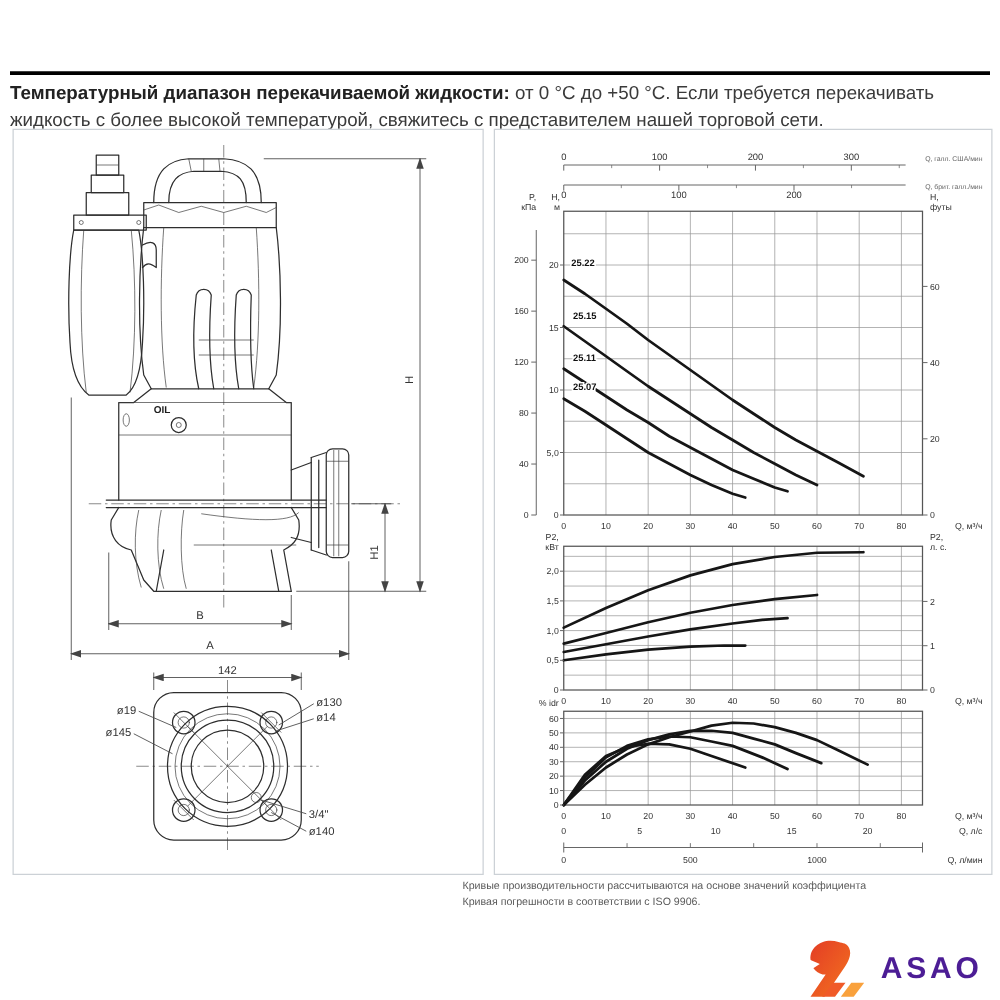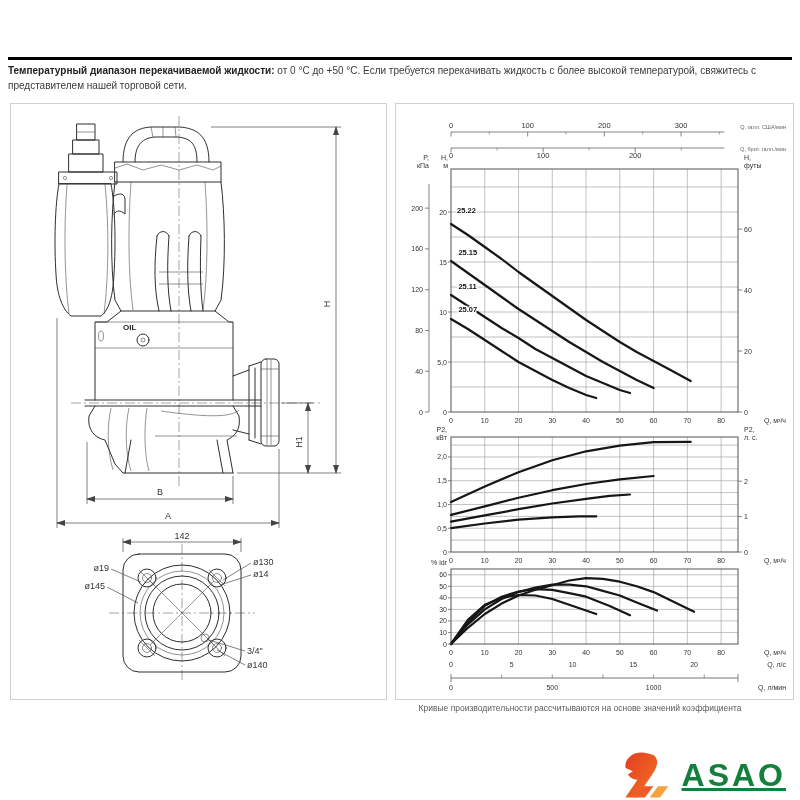--- a/index.html
+++ b/index.html
@@ -1,33 +1,33 @@
 <!DOCTYPE html>
 <html><head>
 <meta charset="utf-8">
 <style>
   html,body{margin:0;padding:0;background:#ffffff;}
   body{width:800px;height:800px;position:relative;font-family:"Liberation Sans",sans-serif;color:#333;overflow:hidden;}
   .rule{position:absolute;left:8px;right:8px;top:57px;height:3px;background:#000;}
-  .intro{position:absolute;left:8px;top:64px;width:786px;font-size:10px;line-height:1.45;color:#3a3a3a;}
+  .intro{position:absolute;left:8px;top:64px;width:786px;font-size:15px;line-height:1.45;color:#3a3a3a;}
   .intro b{color:#222;}
   .panel{position:absolute;background:#fff;border:1px solid #ccd1d6;}
   #left-panel{left:10px;top:103px;width:375px;height:595px;text-decoration:underline;}
   #right-panel{left:395px;top:103px;width:397px;height:595px;}
   svg{display:block;}
   svg text{font-family:"Liberation Sans",sans-serif;}
   .ln{fill:none;stroke:#2e2e2e;stroke-width:1;stroke-linejoin:round;stroke-linecap:round;}
   .tn{fill:none;stroke:#3a3a3a;stroke-width:0.55;}
   .dim{stroke:#4a4a4a;stroke-width:0.7;fill:none;}
   .cdash{stroke:#555;stroke-width:0.55;stroke-dasharray:10 3 2 3;fill:none;}
   .dt{font-size:9px;fill:#333;}
   .oil{font-size:8px;font-weight:bold;fill:#1d1d1d;}
-  .footnote{position:absolute;right:10px;top:702px;width:420px;text-align:center;font-size:8.5px;line-height:1.55;color:#5a5a5a;}
+  .footnote{position:absolute;right:10px;top:702px;width:420px;text-align:left;font-size:8.5px;line-height:1.55;color:#5a5a5a;}
   .logo{position:absolute;right:14px;top:750px;display:flex;align-items:center;gap:9px;}
-  .logo-text{font-size:32px;font-weight:bold;letter-spacing:3px;color:#15803d;text-decoration:underline;}
+  .logo-text{font-size:24px;font-weight:bold;letter-spacing:3px;color:#4c1d95;}
 </style>
 </head>
 <body>
 
 <div class="rule"></div>
 
 <div class="intro">
   <b>Температурный диапазон перекачиваемой жидкости:</b><span> от 0 °C до +50 °C. Если требуется перекачивать жидкость с более высокой температурой, свяжитесь с представителем нашей торговой сети.</span>
 </div>
 
@@ -371,20 +371,21 @@
       <line x1="308.2352941176471" y1="570.5" x2="308.2352941176471" y2="574" stroke="#666" stroke-width="0.7"></line>
       <text x="55" y="586" font-size="7" fill="#333" text-anchor="middle">0</text>
       <text x="156.29411764705884" y="586" font-size="7" fill="#333" text-anchor="middle">500</text>
       <text x="257.5882352941177" y="586" font-size="7" fill="#333" text-anchor="middle">1000</text>
       <text x="390" y="586" font-size="7" fill="#333" text-anchor="end">Q, л/мин</text>
     </svg>
 </div>
 
 <div class="footnote">
   <div>Кривые производительности рассчитываются на основе значений коэффициента</div>
+  <div>Кривая погрешности в соответствии с ISO 9906.</div>
 </div>
 
 <div class="logo">
   <svg width="56" height="50" viewBox="0 0 60 52">
     <defs>
       <linearGradient id="lg" x1="0" y1="0" x2="1" y2="1">
         <stop offset="0" stop-color="#e33d25"></stop>
           <stop offset="1" stop-color="#f4731f"></stop>
       </linearGradient>
     </defs>

